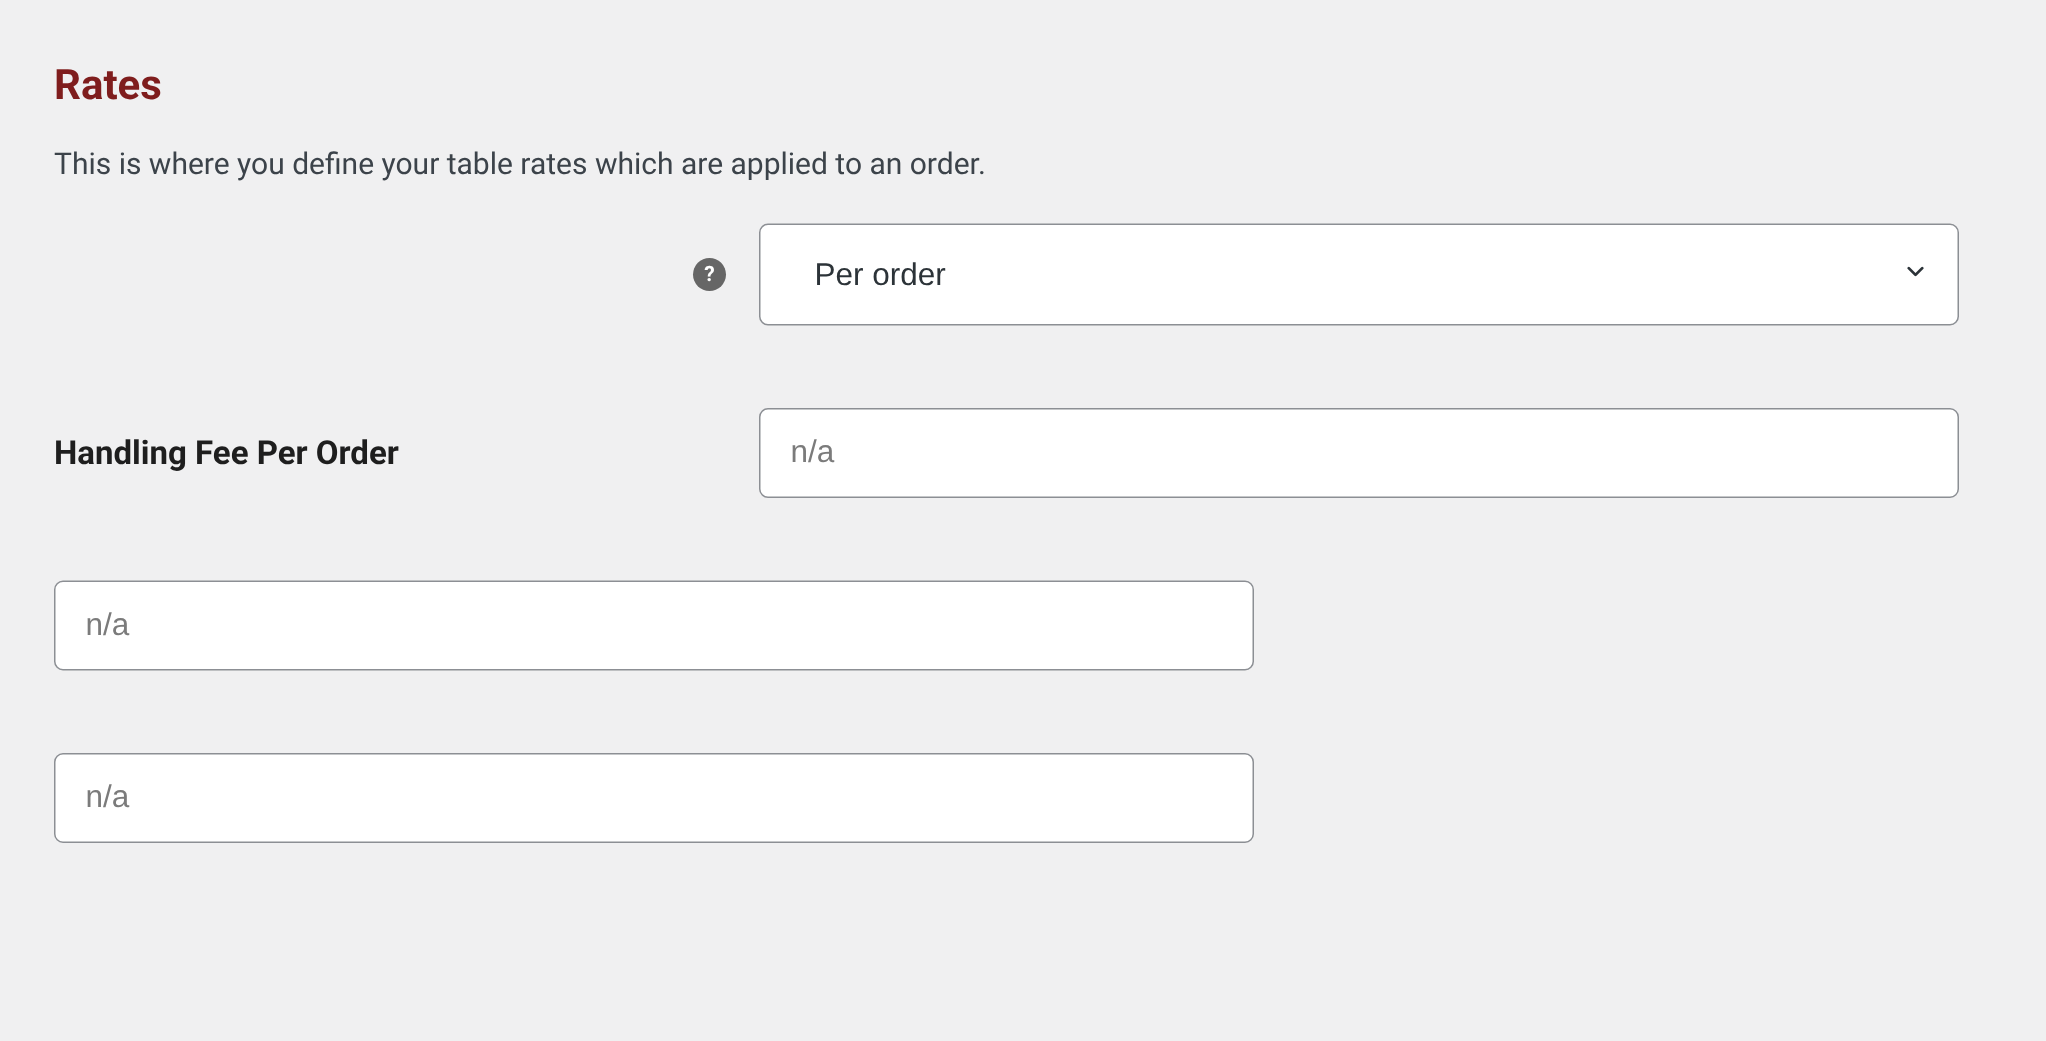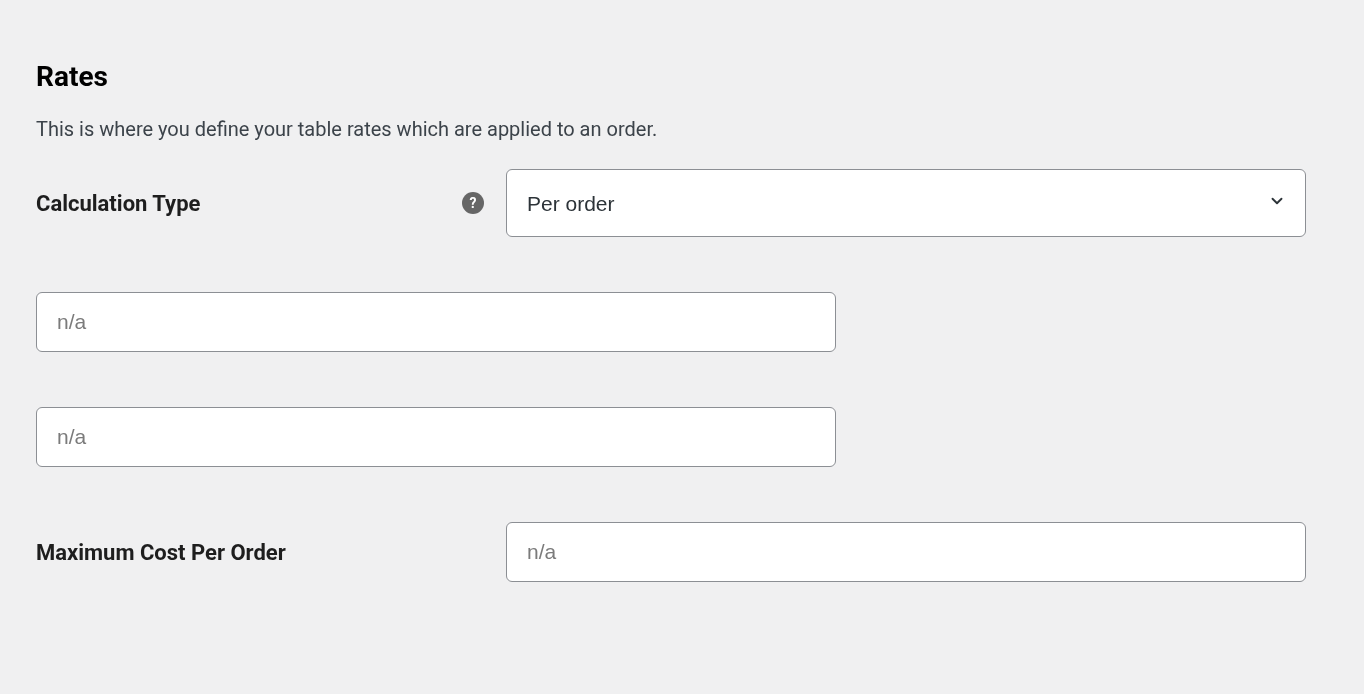--- a/index.html
+++ b/index.html
@@ -10,23 +10,22 @@
     body {
       background: #f0f0f1;
       font-family: -apple-system, BlinkMacSystemFont, "Segoe UI", Roboto, Helvetica, Arial, sans-serif;
       padding: 40px 36px;
       color: #1e1e1e;
       width: 1364px;
     }
     .section-title {
       font-size: 28px;
       font-weight: 700;
-      color: #000000;
+      color: #7f1d1d;
       margin-bottom: 24px;
-      margin-top: 20px;
     }
     .section-desc {
       font-size: 20px;
       color: #3c434a;
       margin-bottom: 28px;
       font-weight: 400;
     }
     .form-row {
       display: flex;
       align-items: center;
@@ -63,21 +62,21 @@
       flex: 1;
       max-width: 800px;
     }
     .select-wrap {
       position: relative;
       width: 100%;
     }
     select.form-select {
       width: 100%;
       height: 68px;
-      padding: 0 48px 0 20px;
+      padding: 0 48px 0 36px;
       font-size: 21px;
       color: #2c3338;
       background: #fff;
       border: 1px solid #8c8f94;
       border-radius: 6px;
       appearance: none;
       -webkit-appearance: none;
       -moz-appearance: none;
       cursor: pointer;
     }
@@ -104,49 +103,48 @@
     }
   </style>
 </head>
 <body>
 
 <h2 class="section-title">Rates</h2>
 <p class="section-desc">This is where you define your table rates which are applied to an order.</p>
 
 <div class="form-row">
   <div class="label-wrap">
-    <label class="field-label">Calculation Type</label>
     <span class="help-icon">?</span>
   </div>
   <div class="control-wrap">
     <div class="select-wrap">
       <select class="form-select">
         <option>Per order</option>
       </select>
       <span class="chevron-down">
         <svg width="18" height="18" viewBox="0 0 24 24" fill="none" stroke="currentColor" stroke-width="2.5" stroke-linecap="round" stroke-linejoin="round">
             <polyline points="6 9 12 15 18 9"></polyline>
           </svg>
       </span>
     </div>
   </div>
 </div>
 
 <div class="form-row">
+  <div class="label-wrap">
+    <label class="field-label">Handling Fee Per Order</label>
+  </div>
   <div class="control-wrap">
     <input type="text" class="form-input" placeholder="n/a" style="">
   </div>
 </div>
 
 <div class="form-row">
   <div class="control-wrap">
     <input type="text" class="form-input" placeholder="n/a" style="">
   </div>
 </div>
 
 <div class="form-row">
-  <div class="label-wrap">
-    <label class="field-label">Maximum Cost Per Order</label>
-  </div>
   <div class="control-wrap">
     <input type="text" class="form-input" placeholder="n/a" style="">
   </div>
 </div>
 
 </body></html>

